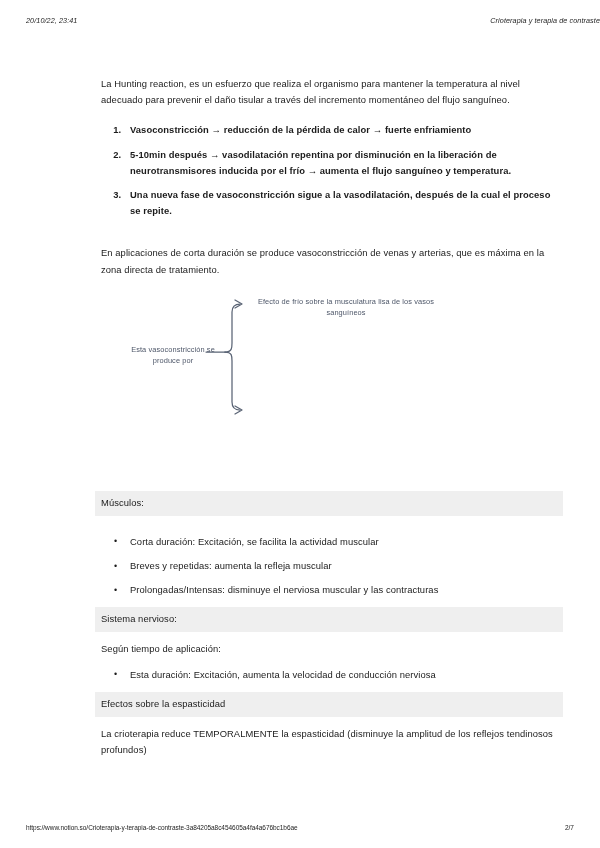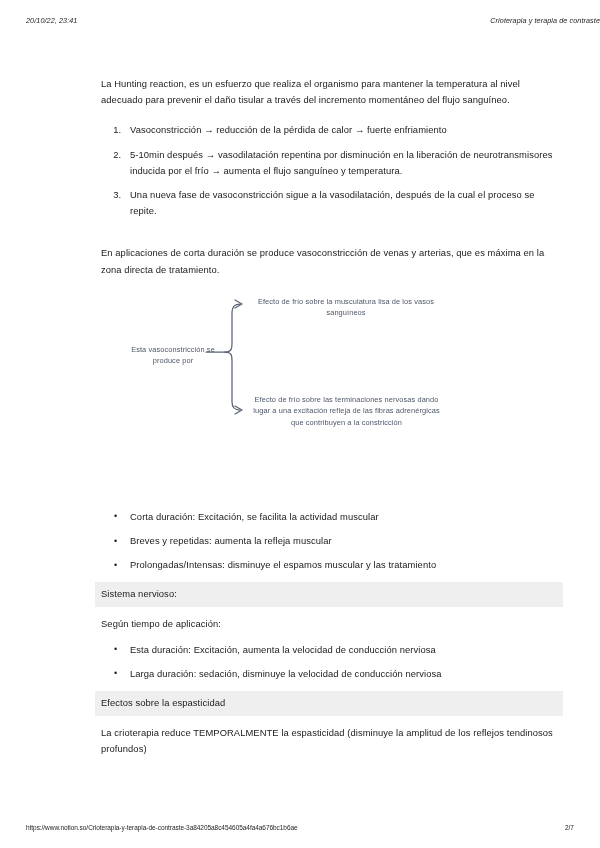--- a/index.html
+++ b/index.html
@@ -65,20 +65,21 @@
     letter-spacing: 0.08px;
   }
   p.body-text.tight { margin-bottom: 0; }
 
   ol.num-list {
     margin: 2px 0 0 0;
     padding-left: 23px;
     font-size: 9.4px;
     line-height: 16.2px;
     color: #1b1b1b;
+    font-weight: bold;
   }
   ol.num-list > li {
     margin-bottom: 8px;
     padding-left: 6px;
     letter-spacing: 0.08px;
   }
   ol.num-list > li:last-child { margin-bottom: 0; }
 
   .spacer-lg { height: 26px; }
   .spacer-md { height: 16px; }
@@ -212,42 +213,41 @@
           <path d="M 124 62 C 131 62 131 58 131 53 L 131 22 C 131 16 134 14 139 14"></path>
           <path d="M 124 62 C 131 62 131 66 131 71 L 131 112 C 131 118 134 120 139 120"></path>
 
           <path d="M 134 10 L 141 14 L 134 18"></path>
           <path d="M 134 116 L 141 120 L 134 124"></path>
         </g>
       </svg>
 
       <div class="dg-label left">Esta vasoconstricción se produce por</div>
       <div class="dg-label branch-top">Efecto de frío sobre la musculatura lisa de los vasos sanguíneos</div>
-      <div class="dg-label branch-bottom">Efecto de frío sobre las terminaciones nervosas dando lugar a una excitación refleja de las fibras adrenérgicas que contribuyen a la constricción</div>
     </div>
 
     <div class="spacer-md"></div>
 
+    <div class="band">Músculos:</div>
     <div class="spacer-sm"></div>
     <div class="spacer-sm"></div>
     <ul class="bullets">
       <li>Corta duración: Excitación, se facilita la actividad muscular</li>
       <li>Breves y repetidas: aumenta la refleja muscular</li>
-      <li>Prolongadas/Intensas: disminuye el espamos muscular y las tratamiento</li>
+      <li>Prolongadas/Intensas: disminuye el nerviosa muscular y las contracturas</li>
     </ul>
 
     <div class="spacer-sm"></div>
 
     <div class="band">Sistema nervioso:</div>
     <div class="spacer-sm"></div>
     <p class="body-text tight">Según tiempo de aplicación:</p>
     <div class="spacer-sm"></div>
     <ul class="bullets">
       <li>Esta duración: Excitación, aumenta la velocidad de conducción nerviosa</li>
-      <li>Larga duración: sedación, disminuye la velocidad de conducción nerviosa</li>
     </ul>
 
     <div class="spacer-sm"></div>
 
     <div class="band">Efectos sobre la espasticidad</div>
     <div class="spacer-sm"></div>
     <p class="body-text tight">La crioterapia reduce TEMPORALMENTE la espasticidad (disminuye la amplitud de los reflejos tendinosos profundos)</p>
 
   </div>
 

